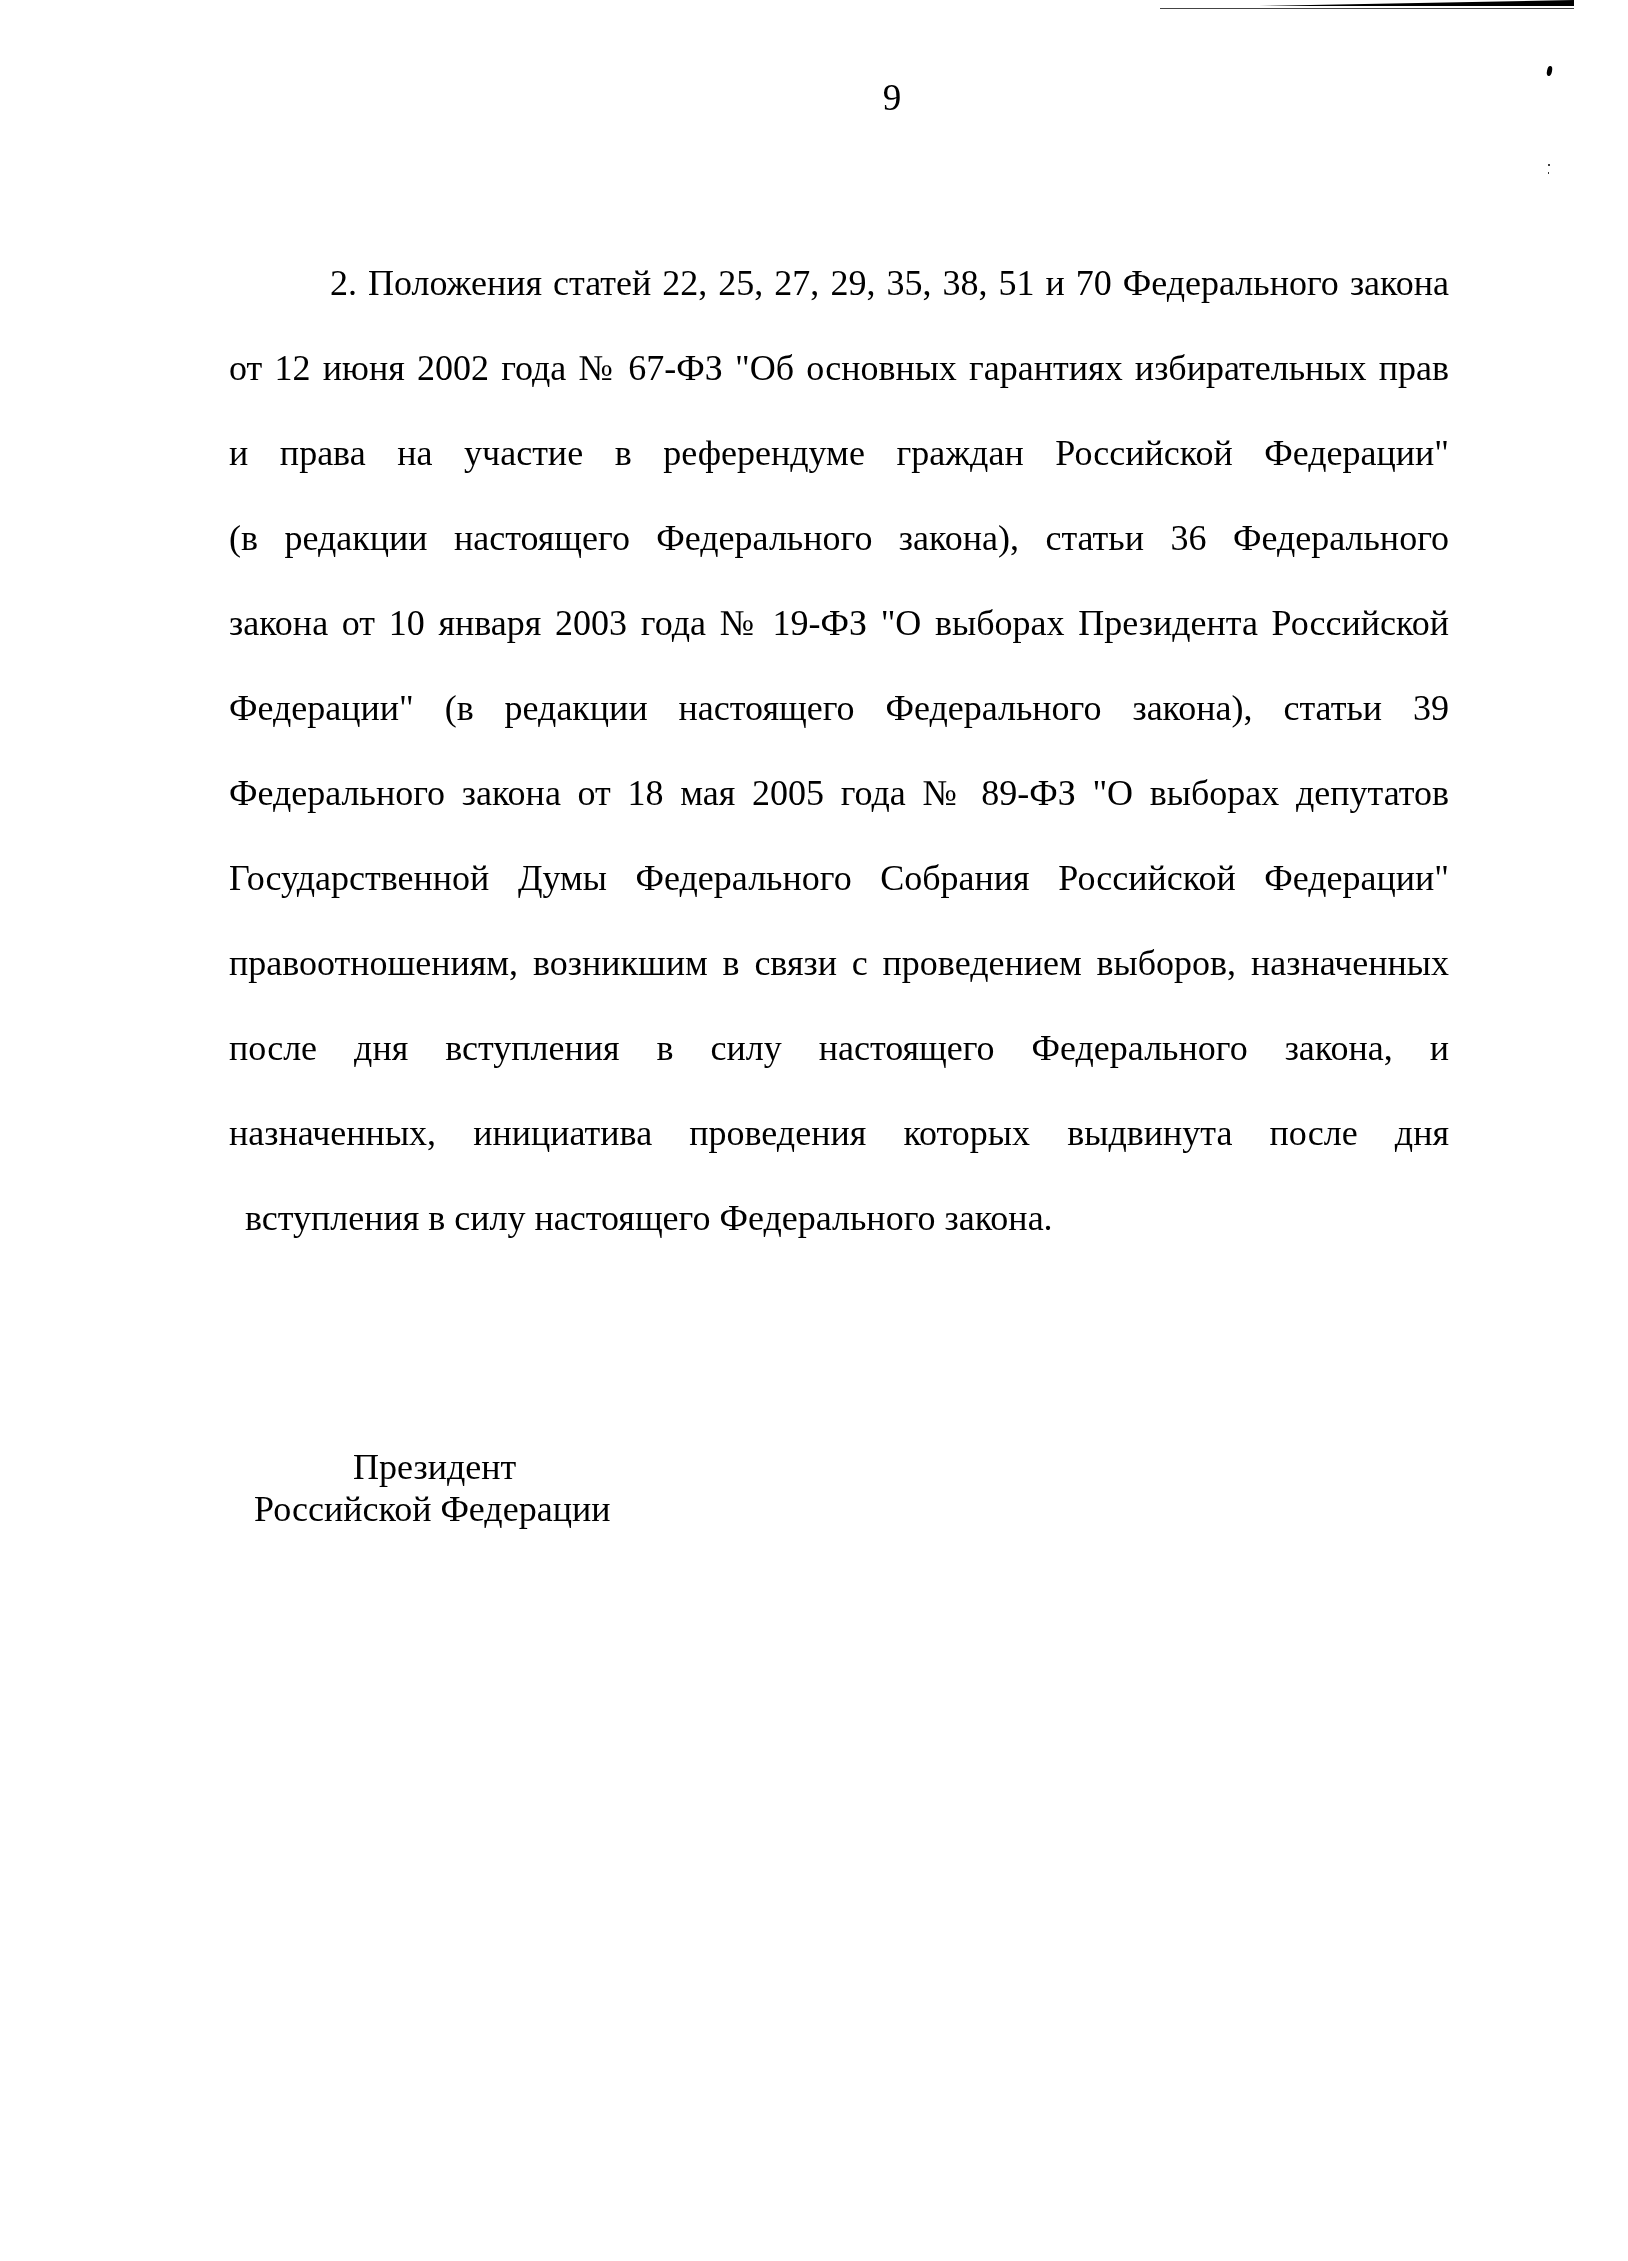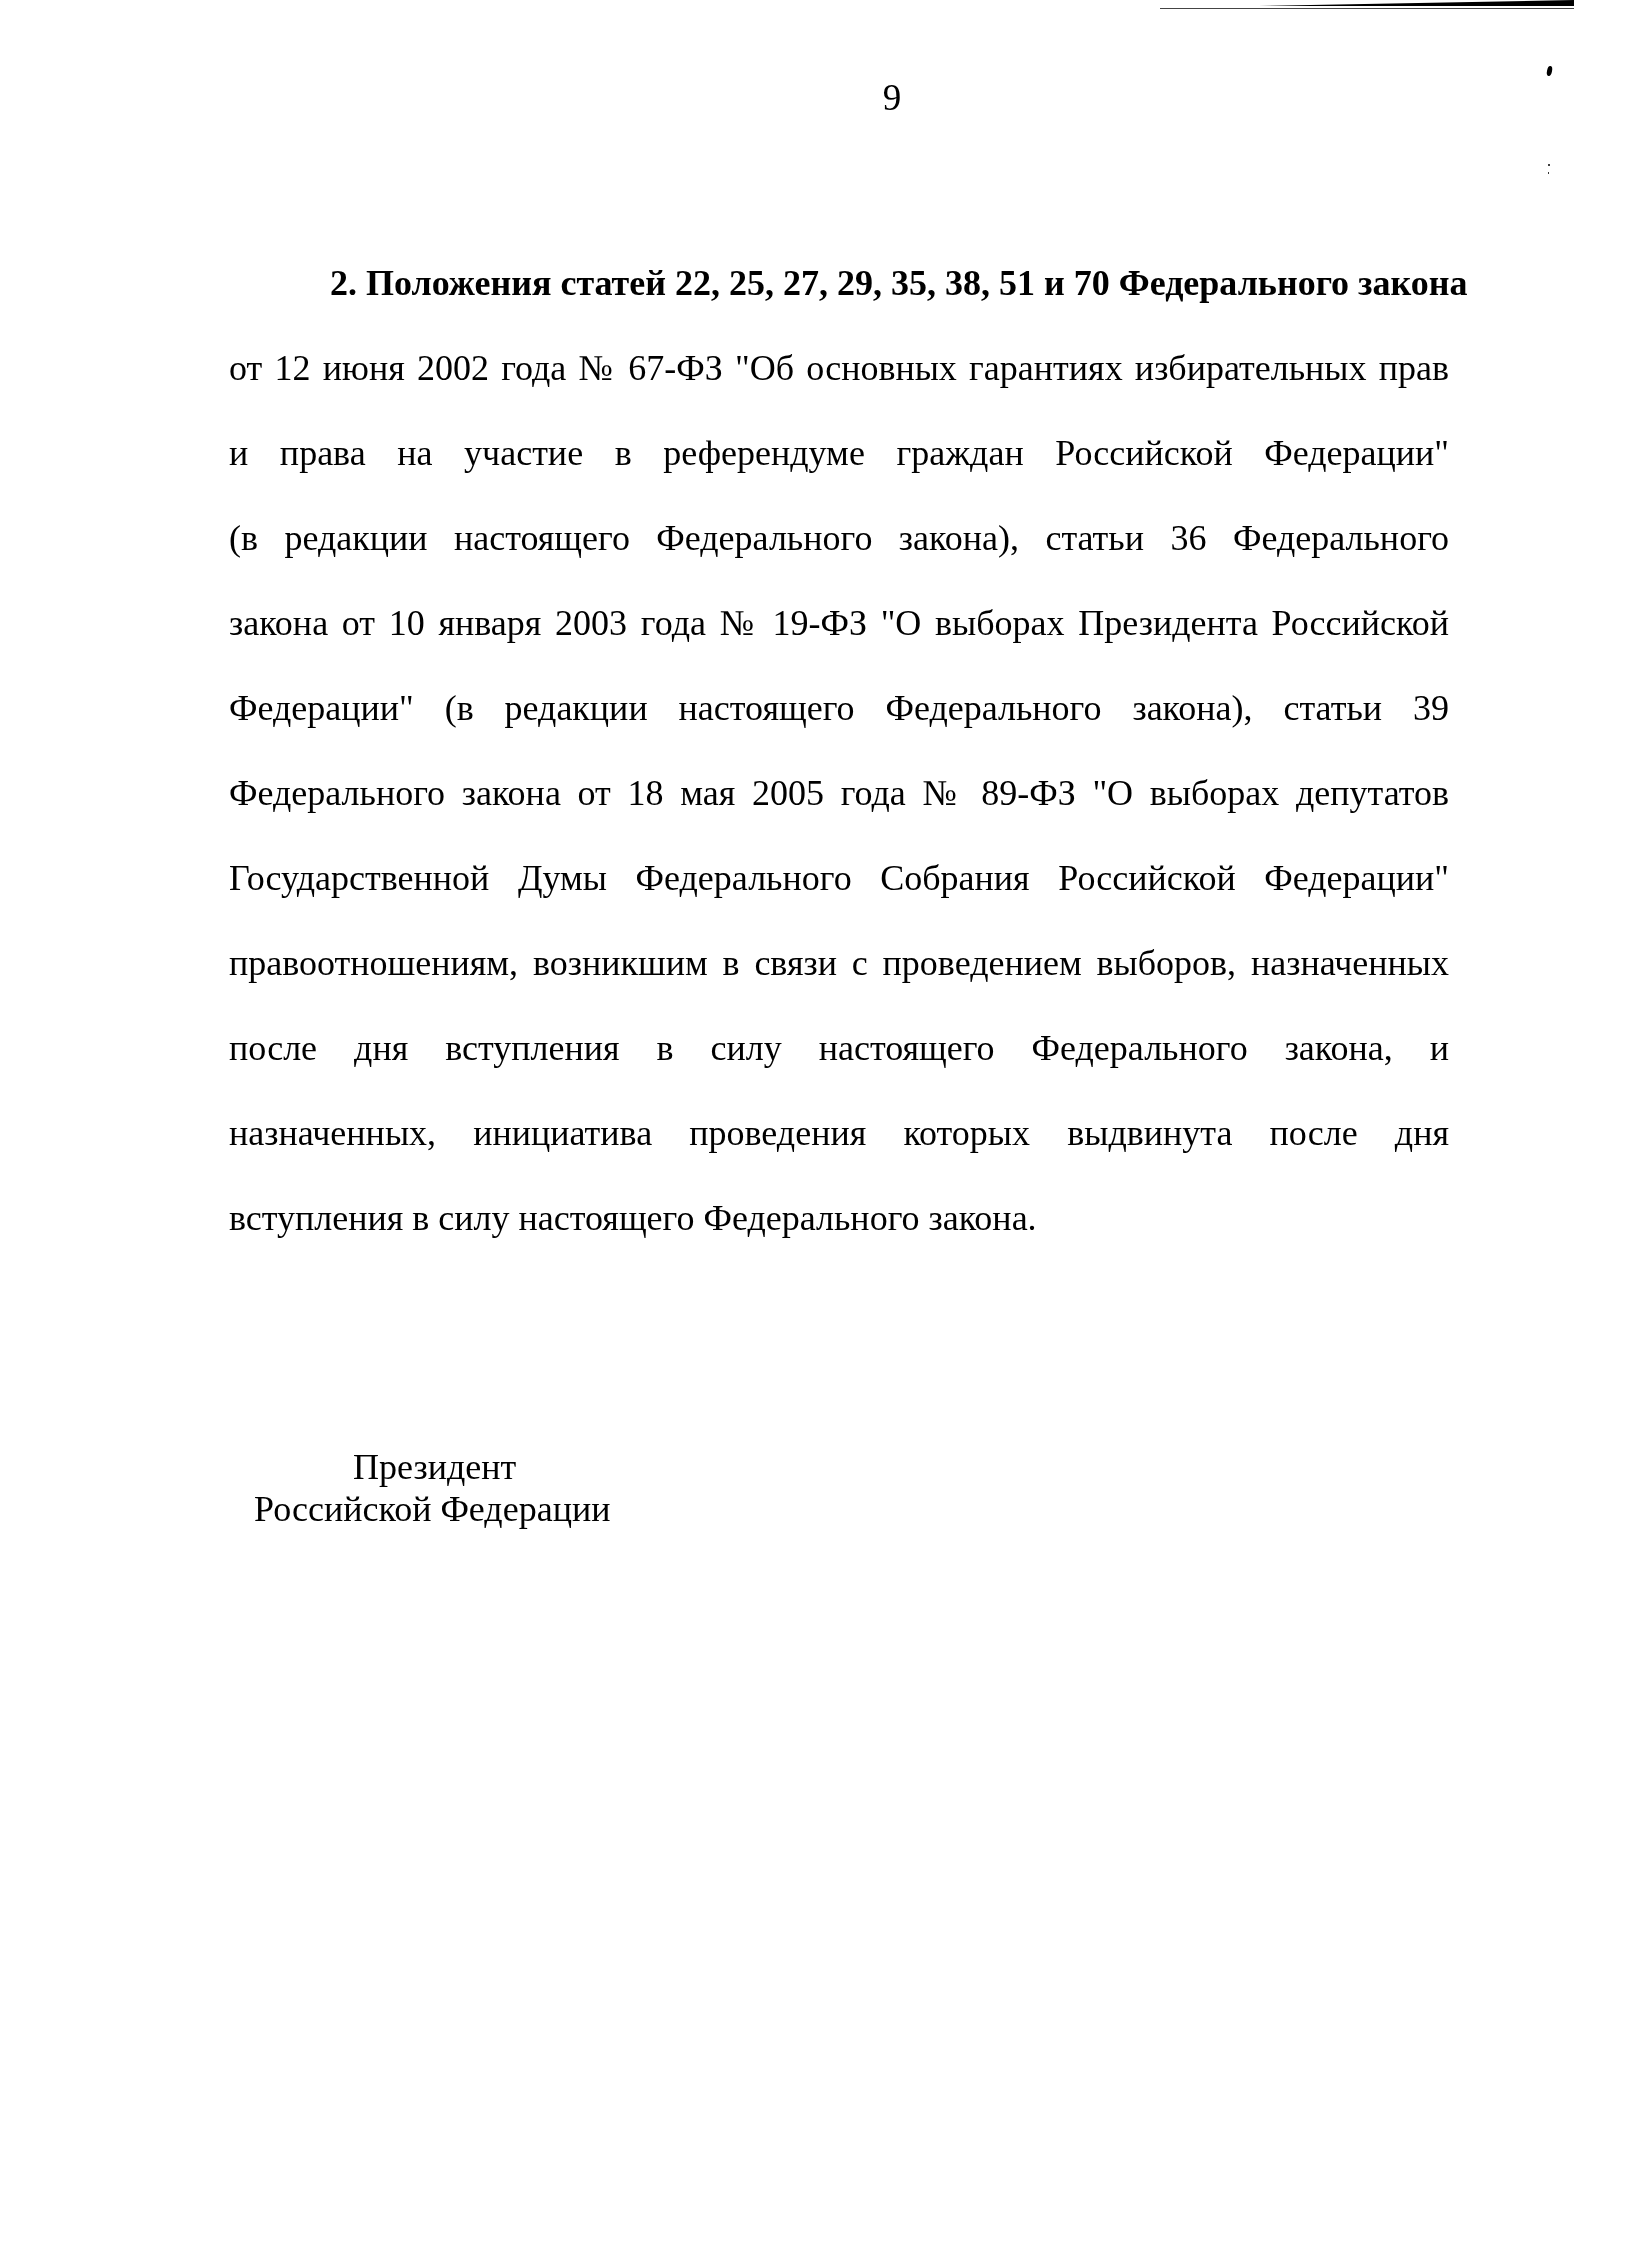--- a/index.html
+++ b/index.html
@@ -61,24 +61,24 @@
     }
     .line {
       display: block;
       white-space: nowrap;
       text-align: justify;
       text-align-last: justify;
       height: 85px;
     }
     .line.first {
       padding-left: 101px;
-      font-weight: bold;
     }
     .line.last {
       text-align-last: left;
+      margin-left: 16px;
     }
 
     .signature {
       position: absolute;
       top: 1446px;
       left: 254px;
       font-size: 36px;
       line-height: 42px;
     }
     .signature .title-line {

